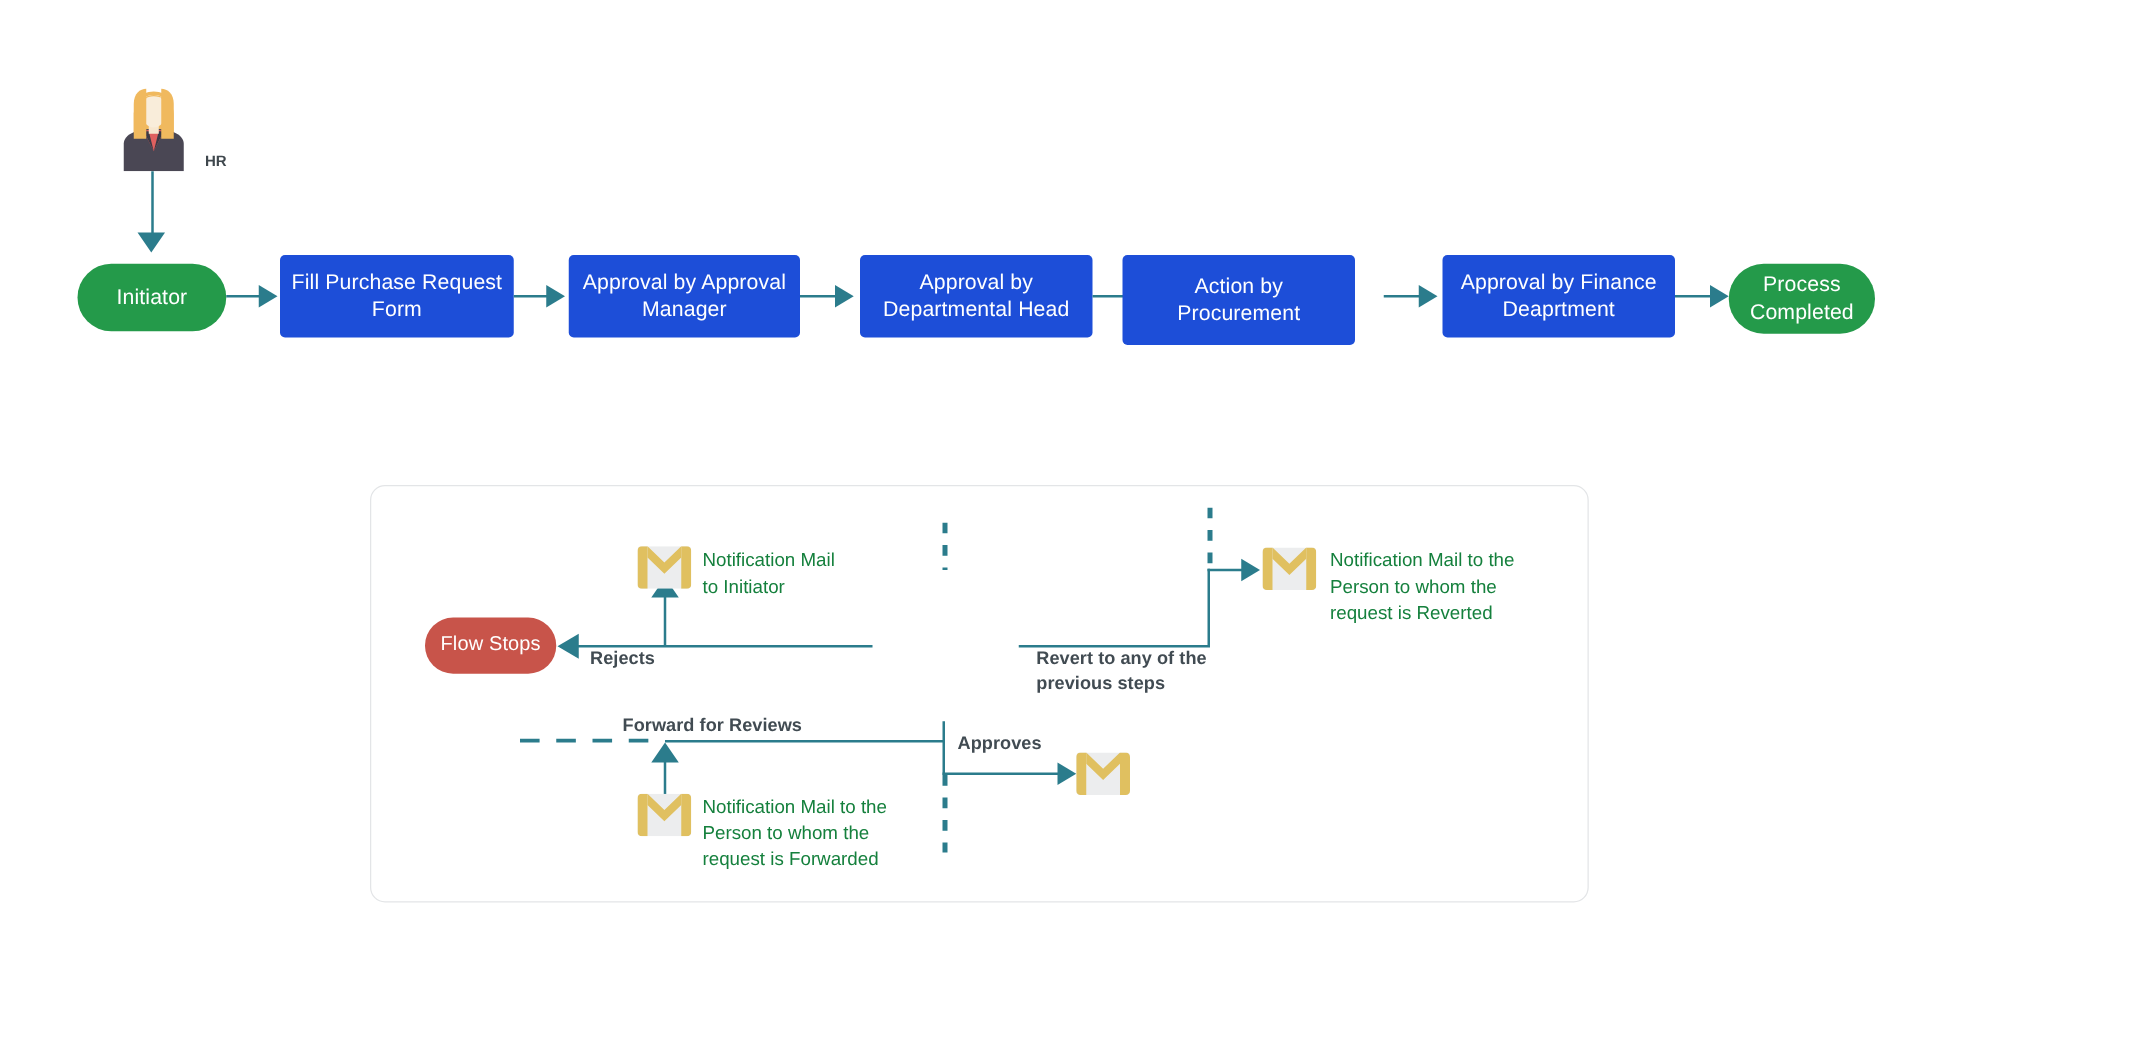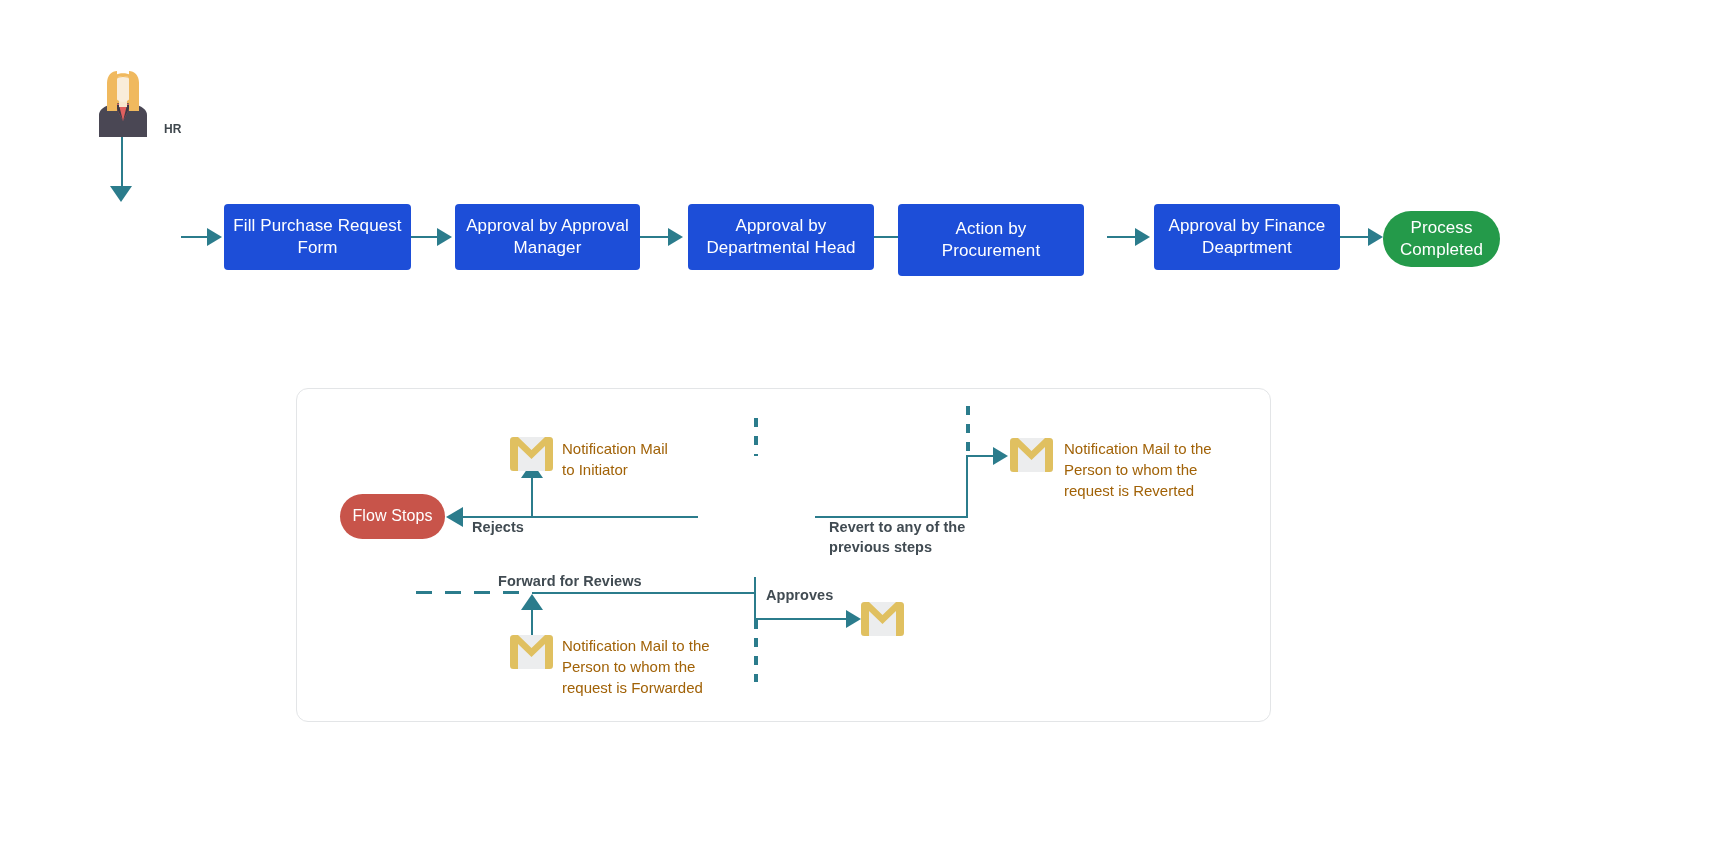--- a/index.html
+++ b/index.html
@@ -103,21 +103,21 @@
     position: absolute;
     color: #414b52;
     font-size: 14.5px;
     font-weight: 700;
     line-height: 1.38;
     letter-spacing: .05px;
     white-space: pre-line;
   }
   .lbl-plain {
     position: absolute;
-    color: #a16207;
+    color: #15803d;
     font-size: 15px;
     font-weight: 400;
     line-height: 1.4;
     white-space: pre-line;
   }
   .hr-label {
     position: absolute;
     color: #3f474d;
     font-size: 12px;
     font-weight: 700;
@@ -181,20 +181,23 @@
 
       <path d="M12 18 C12 10 17 6 22 6 L22 46 L12 46 Z" fill="#f0b95e"></path>
       <path d="M44 18 C44 10 39 6 34 6 L34 46 L44 46 Z" fill="#f0b95e"></path>
     </svg>
   </div>
   <div class="hr-label" style="left:164px; top:122px;">HR</div>
 
   <div class="vline" style="left:121px; top:137px; height:52px;"></div>
   <div class="arrow-d" style="left:110px; top:186px;"></div>
 
+  <div class="pill" style="left:62px; top:211px; width:119px; height:54px;">
+    <span>Initiator</span>
+  </div>
   <div class="hline" style="left:181px; top:236px; width:28px;"></div>
   <div class="arrow-r" style="left:207px; top:228px;"></div>
 
   <div class="proc-box" style="left:224px; top:204px; width:187px; height:66px;">
     <span>Fill Purchase
 Request Form</span>
   </div>
   <div class="hline" style="left:411px; top:236px; width:28px;"></div>
   <div class="arrow-r" style="left:437px; top:228px;"></div>
 

